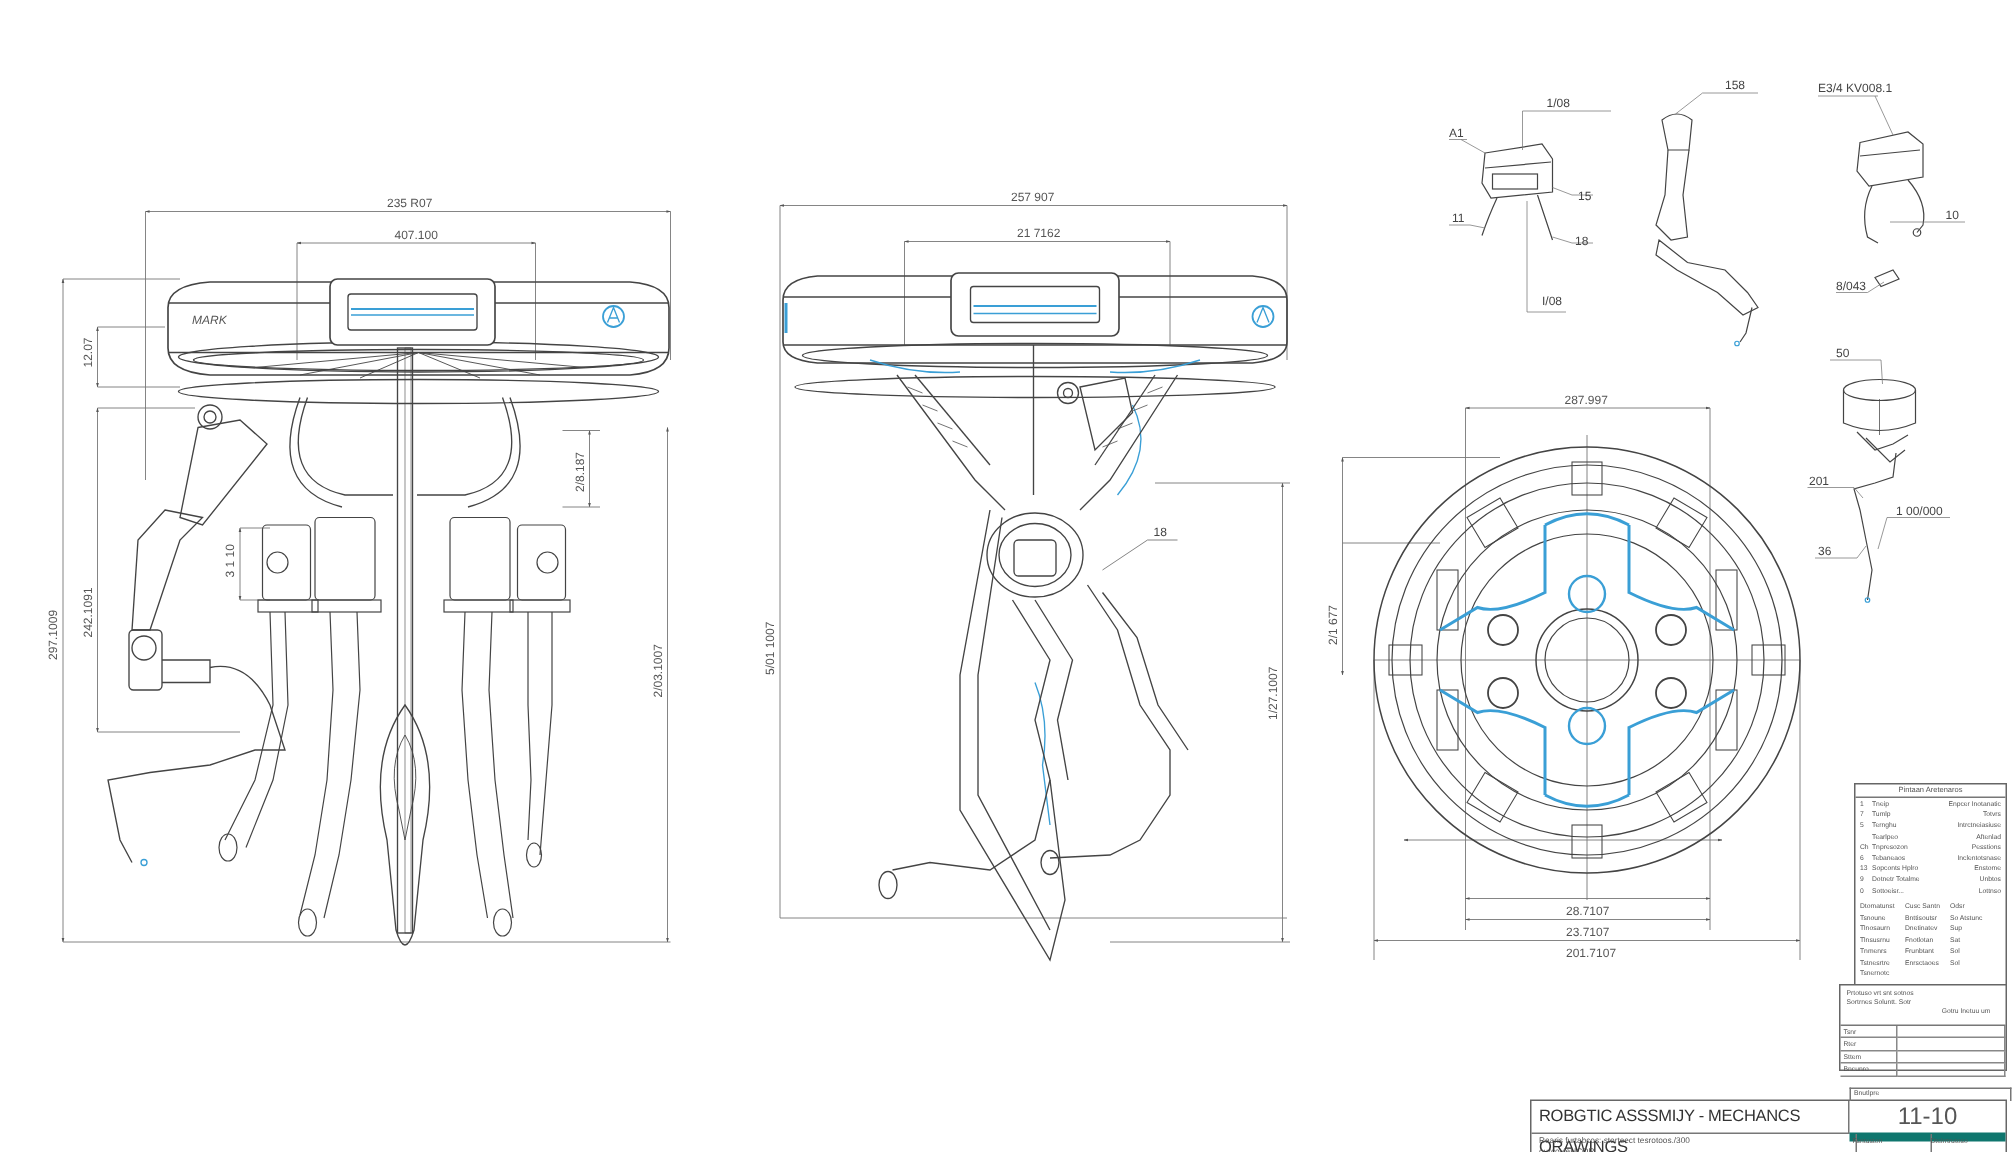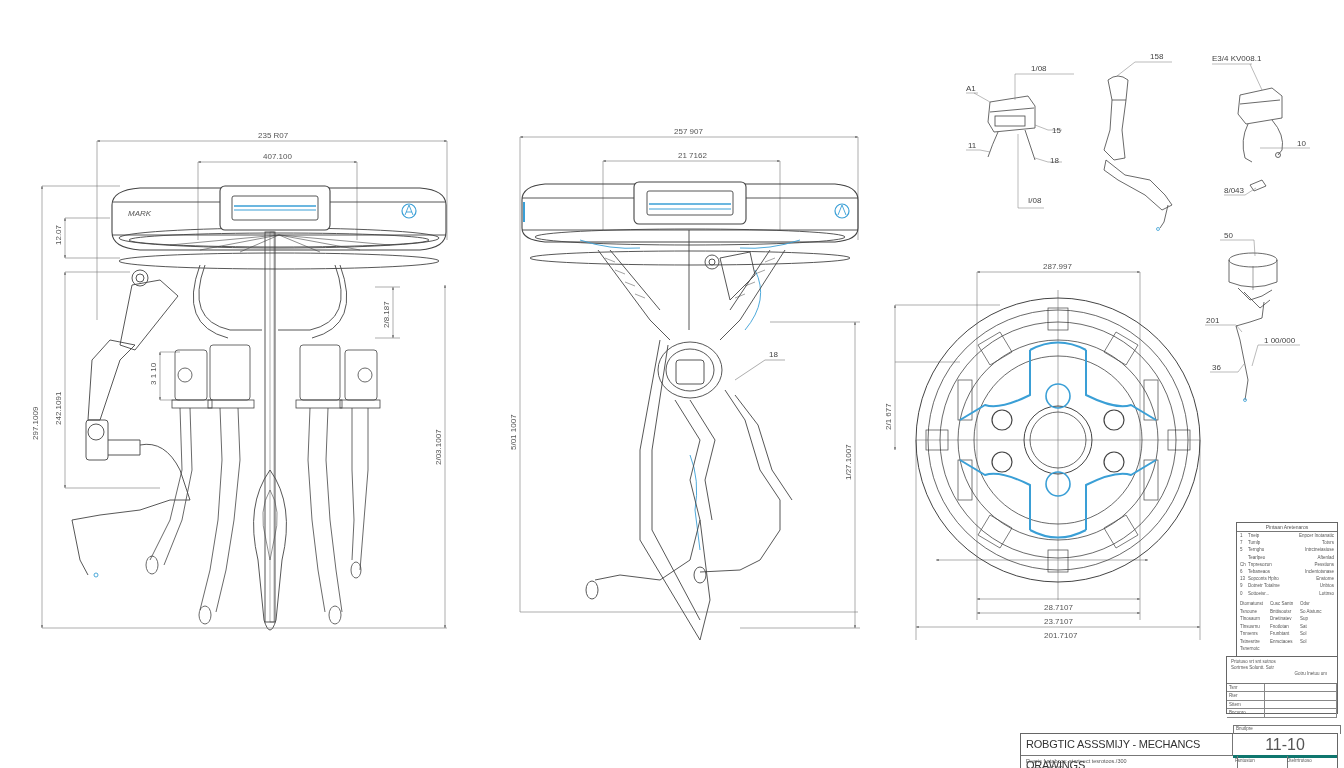--- a/index.html
+++ b/index.html
@@ -16,21 +16,21 @@
   .notes{left:1236px;top:600px;width:100px;height:56px;font-size:4.5px;color:#555;border-top:none;}
   .notes .row{display:flex;padding:0 3px;line-height:7.5px;}
   .notes .row span{width:30px;}
   .rev{left:1226px;top:656px;width:110px;height:56px;font-size:4.5px;color:#555;}
   .rev .txt{padding:2px 4px;line-height:6px;height:22px;border-bottom:1px solid #777;}
   .rev .right{text-align:right;padding-right:6px;}
   .rev .g{display:grid;grid-template-columns:38px 1fr;}
   .rev .g div{border-bottom:1px solid #888;border-right:1px solid #888;height:7.4px;line-height:7.4px;padding-left:2px;}
   .title{left:1020px;top:733px;width:316px;height:48px;}
   .title .t1{position:absolute;left:0;top:0;width:206px;height:21px;border-right:1px solid #777;border-bottom:1px solid #777;font-size:11px;line-height:21px;padding-left:5px;color:#333;letter-spacing:-0.2px;}
-  .title .sheet{position:absolute;left:212px;top:0;width:104px;height:21px;border-bottom:3px solid #0f766e;font-size:16px;line-height:21px;text-align:center;color:#555;}
+  .title .sheet{position:absolute;left:212px;top:0;width:104px;height:21px;border-bottom:6px solid #0f766e;font-size:16px;line-height:21px;text-align:center;color:#555;}
   .title .t2{position:absolute;left:0;top:22px;width:206px;height:17px;border-right:1px solid #777;font-size:5.5px;line-height:7px;padding:2px 5px;color:#555;}
   .title .c1{position:absolute;left:212px;top:22px;width:50px;height:17px;border-right:1px solid #777;font-size:4.5px;padding:2px;color:#555;}
   .title .c2{position:absolute;left:264px;top:22px;width:52px;height:17px;font-size:4.5px;padding:2px;color:#555;}
   .title .above{position:absolute;left:212px;top:-9px;width:104px;height:8px;font-size:4.5px;color:#555;padding-left:2px;border:1px solid #777;border-bottom:none;}
 </style>
 </head>
 <body>
 
 <svg width="1344" height="768" viewBox="0 0 1344 768" xmlns="http://www.w3.org/2000/svg">
   <defs>

